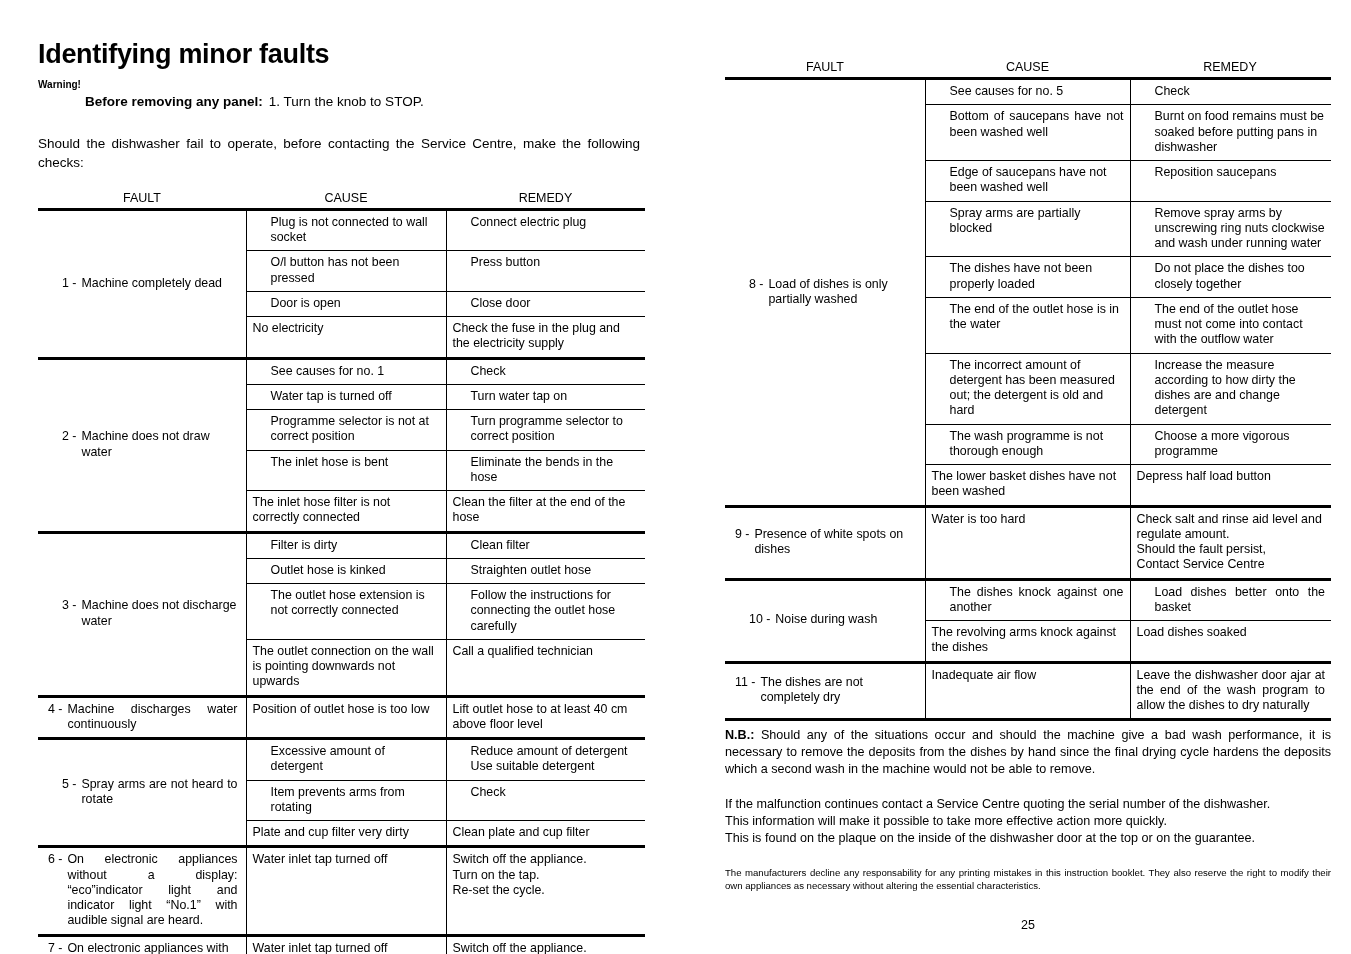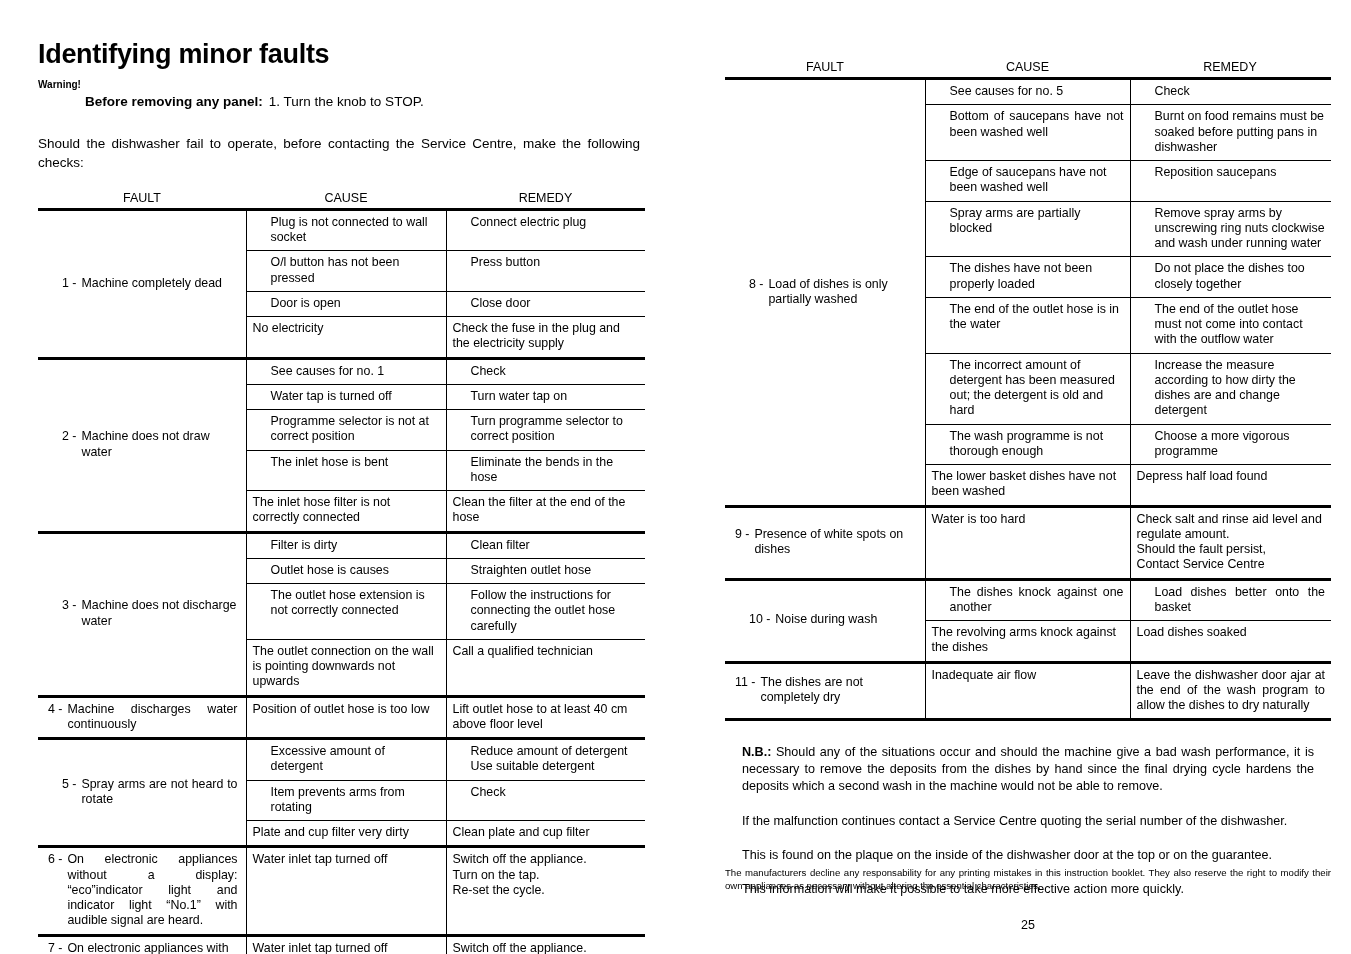--- a/index.html
+++ b/index.html
@@ -135,21 +135,21 @@
   
   .nb-block {
     position: absolute;
     left: 725px;
     width: 606px;
     top: 727px;
     font-size: 12.6px;
     line-height: 1.35;
     text-align: justify;
   }
-  .nb-block p { margin: 17px; }
+  .nb-block p { margin: 0; }
   .nb-block p.gap { margin-top: 18px; }
   .nb-label { font-weight: bold; }
   .no-just { text-align: left; }
 
   .disclaimer {
     position: absolute;
     left: 725px;
     width: 606px;
     top: 866px;
     font-size: 9.6px;
@@ -238,21 +238,21 @@
           <td class="fault-cell" rowspan="4">
             <div class="fault-num">
               <span class="num">3 -</span>
               <span class="txt">Machine does not discharge water</span>
             </div>
           </td>
           <td class="cause-cell">Filter is dirty</td>
           <td class="remedy-cell">Clean filter</td>
         </tr>
         <tr class=" inner">
-          <td class="cause-cell">Outlet hose is causes</td>
+          <td class="cause-cell">Outlet hose is kinked</td>
           <td class="remedy-cell">Straighten outlet hose</td>
         </tr>
         <tr class=" inner">
           <td class="cause-cell">The outlet hose extension is not correctly connected</td>
           <td class="remedy-cell">Follow the instructions for connecting the outlet hose carefully</td>
         </tr>
         <tr class=" grp-last">
           <td class="cause-cell">The outlet connection on the wall is pointing downwards not upwards</td>
           <td class="remedy-cell">Call a qualified technician</td>
         </tr>
@@ -358,21 +358,21 @@
         <tr class=" inner">
           <td class="cause-cell">The incorrect amount of detergent has been measured out; the detergent is old and hard</td>
           <td class="remedy-cell">Increase the measure according to how dirty the dishes are and change detergent</td>
         </tr>
         <tr class=" inner">
           <td class="cause-cell">The wash programme is not thorough enough</td>
           <td class="remedy-cell">Choose a more vigorous programme</td>
         </tr>
         <tr class=" grp-last">
           <td class="cause-cell">The lower basket dishes have not been washed</td>
-          <td class="remedy-cell">Depress half load found</td>
+          <td class="remedy-cell">Depress half load button</td>
         </tr>
         <tr class="grp-start grp-last">
           <td class="fault-cell" rowspan="1">
             <div class="fault-num">
               <span class="num">9 -</span>
               <span class="txt">Presence of white spots on dishes</span>
             </div>
           </td>
           <td class="cause-cell">Water is too hard</td>
           <td class="remedy-cell">Check salt and rinse aid level and regulate amount.<br>Should the fault persist,<br>Contact Service Centre</td>
@@ -401,19 +401,19 @@
           <td class="cause-cell">Inadequate air flow</td>
           <td class="remedy-cell just">Leave the dishwasher door ajar at the end of the wash program to allow the dishes to dry naturally</td>
         </tr>
       </tbody>
   </table>
 </div>
 
 <div class="nb-block">
   <p><span class="nb-label">N.B.:</span><span> Should any of the situations occur and should the machine give a bad wash performance, it is necessary to remove the deposits from the dishes by hand since the final drying cycle hardens the deposits which a second wash in the machine would not be able to remove.</span></p>
   <p class="gap no-just"><span class="just-line">If the malfunction continues contact a Service Centre quoting the serial number of the dishwasher.</span></p>
+  <p class="no-just">This information will make it possible to take more effective action more quickly.</p>
   <p class="no-just">This is found on the plaque on the inside of the dishwasher door at the top or on the guarantee.</p>
-  <p class="no-just">This information will make it possible to take more effective action more quickly.</p>
 </div>
 
 <div class="disclaimer">The manufacturers decline any responsability for any printing mistakes in this instruction booklet. They also reserve the right to modify their own appliances as necessary without altering the essential characteristics.</div>
 
 <div class="page-no pn-right">25</div>
 
 </body></html>

